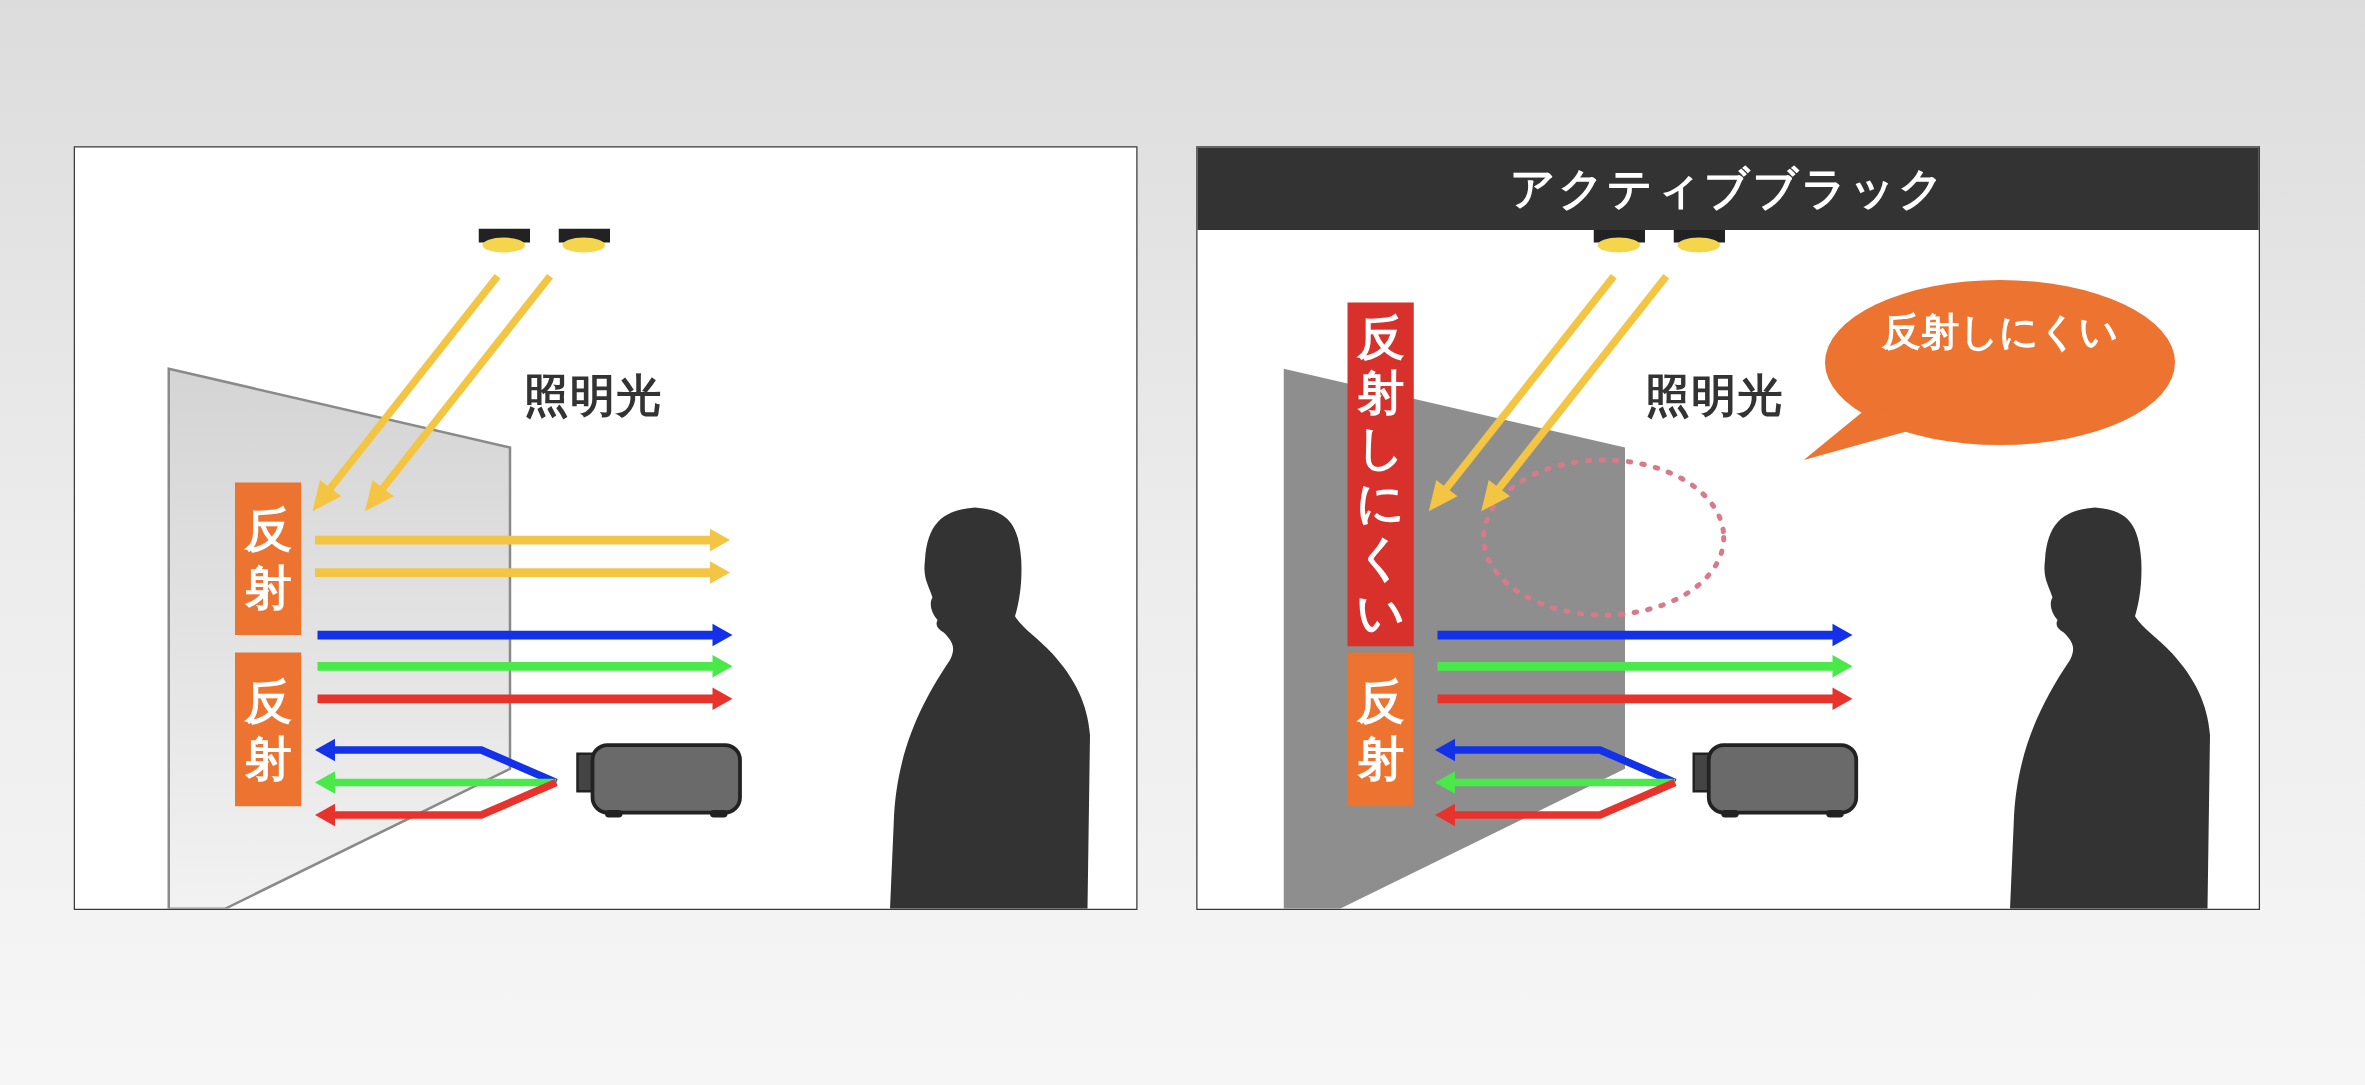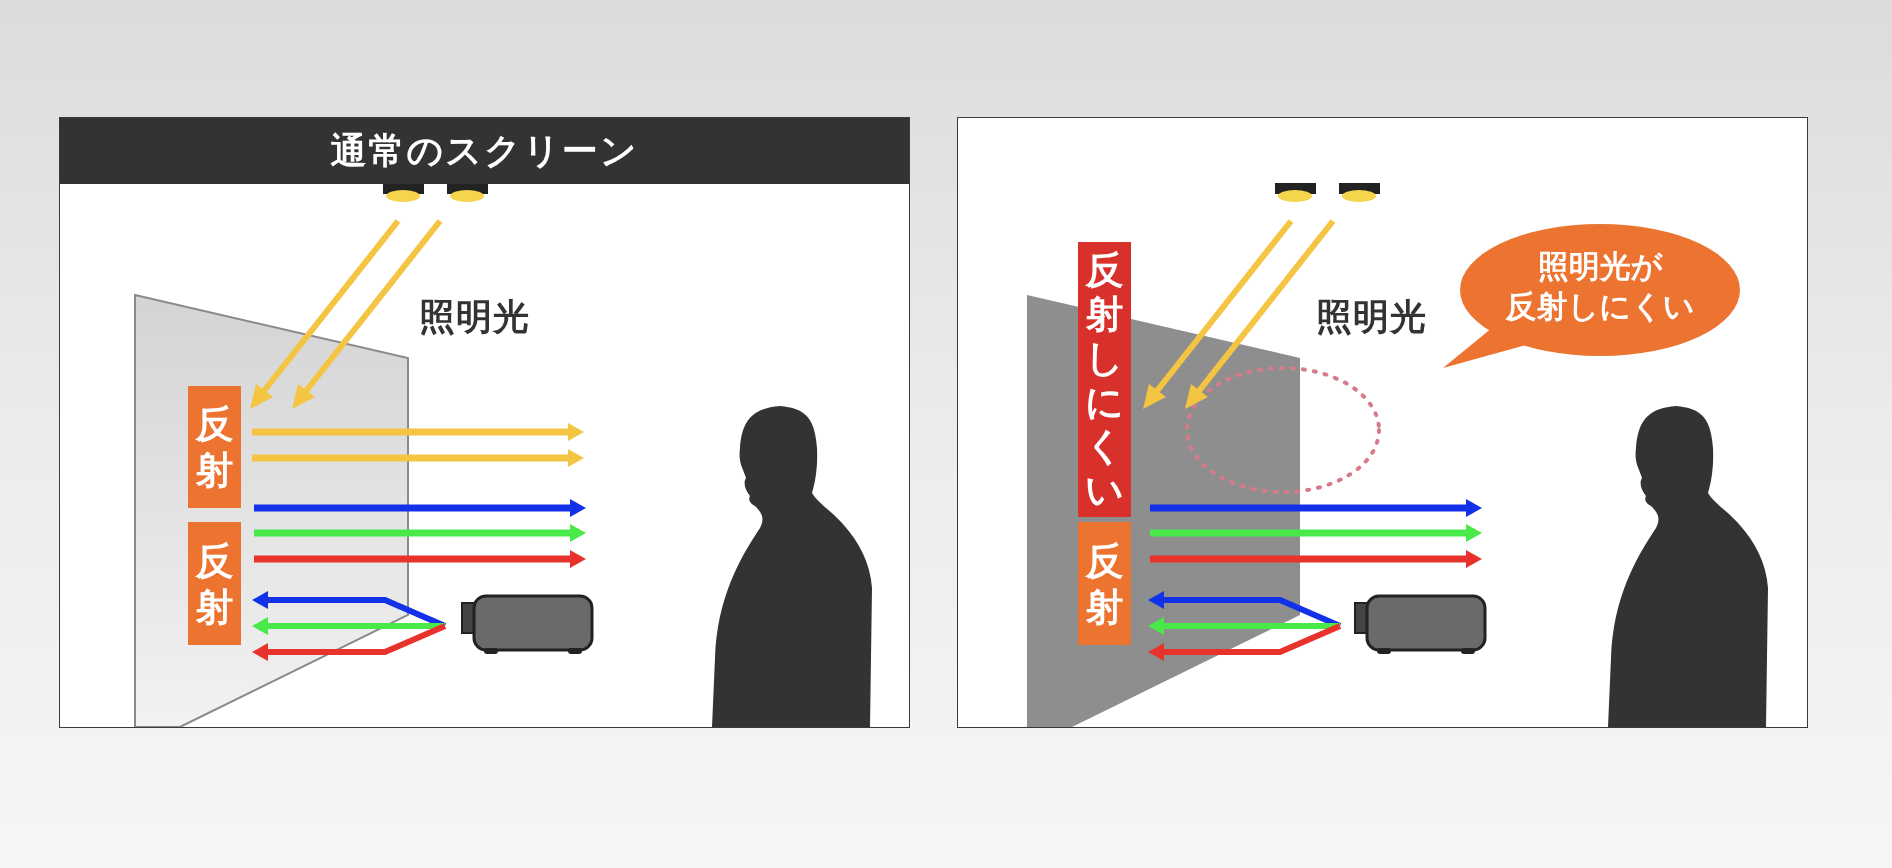--- a/index.html
+++ b/index.html
@@ -96,21 +96,20 @@
 
     <g>
       <rect x="402" y="485" width="14" height="30" fill="#444" stroke="#222" stroke-width="2"></rect>
       <rect x="414" y="478" width="118" height="54" rx="12" fill="#6a6a6a" stroke="#222" stroke-width="3"></rect>
       <rect x="424" y="530" width="14" height="6" rx="3" fill="#222"></rect>
       <rect x="508" y="530" width="14" height="6" rx="3" fill="#222"></rect>
     </g>
 
     <path fill="#333333" d="M652,609 L655,540 C657,480 680,440 700,410 C705,400 702,395 695,388 C690,385 688,382 690,378 C685,372 683,365 686,360 C683,350 678,345 680,330 C682,300 695,290 720,288 C745,290 755,300 757,330 C758,350 755,365 752,375 C758,385 770,392 782,405 C800,425 810,445 812,470 L810,609 Z"></path>
   </svg>
-  <div class="panel-header">通常のスクリーン</div>
   <div class="caption" style="left:343px; top:175px;">照明光</div>
   <div class="label-box" style="left:128px; top:268px; width:53px; height:122px; background:#ec7330;">
     <span style="width:44px; line-height:46px; text-align:center; word-break:break-all;">反射</span>
   </div>
   <div class="label-box" style="left:128px; top:404px; width:53px; height:123px; background:#ec7330;">
     <span style="width:44px; line-height:46px; text-align:center; word-break:break-all;">反射</span>
   </div>
 </div>
 
 <div class="panel panel-right">
@@ -159,23 +158,23 @@
       <rect x="503" y="530" width="14" height="6" rx="3" fill="#222"></rect>
     </g>
 
     <g>
       <ellipse cx="642" cy="172" rx="140" ry="66" fill="#ec7330"></ellipse>
       <polygon points="540,205 575,225 485,250" fill="#ec7330"></polygon>
     </g>
 
     <path fill="#333333" d="M650,609 L653,540 C655,480 678,440 698,410 C703,400 700,395 693,388 C688,385 686,382 688,378 C683,372 681,365 684,360 C681,350 676,345 678,330 C680,300 693,290 718,288 C743,290 753,300 755,330 C756,350 753,365 750,375 C756,385 768,392 780,405 C798,425 808,445 810,470 L808,609 Z"></path>
   </svg>
+  <div class="panel-header">アクティブブラック</div>
   <div class="caption" style="left:342px; top:175px;">照明光</div>
   <div class="bubble-text" style="left:532px; top:128px; width:220px;">
-    <div>照明光が</div>
     <div>反射しにくい</div>
   </div>
   <div class="label-box" style="left:120px; top:124px; width:53px; height:275px; background:#d8312c;">
     <span style="width:44px; line-height:44px; text-align:center; word-break:break-all;">反射しにくい</span>
   </div>
   <div class="label-box" style="left:120px; top:404px; width:53px; height:123px; background:#ec7330;">
     <span style="width:44px; line-height:46px; text-align:center; word-break:break-all;">反射</span>
   </div>
 </div>
 

